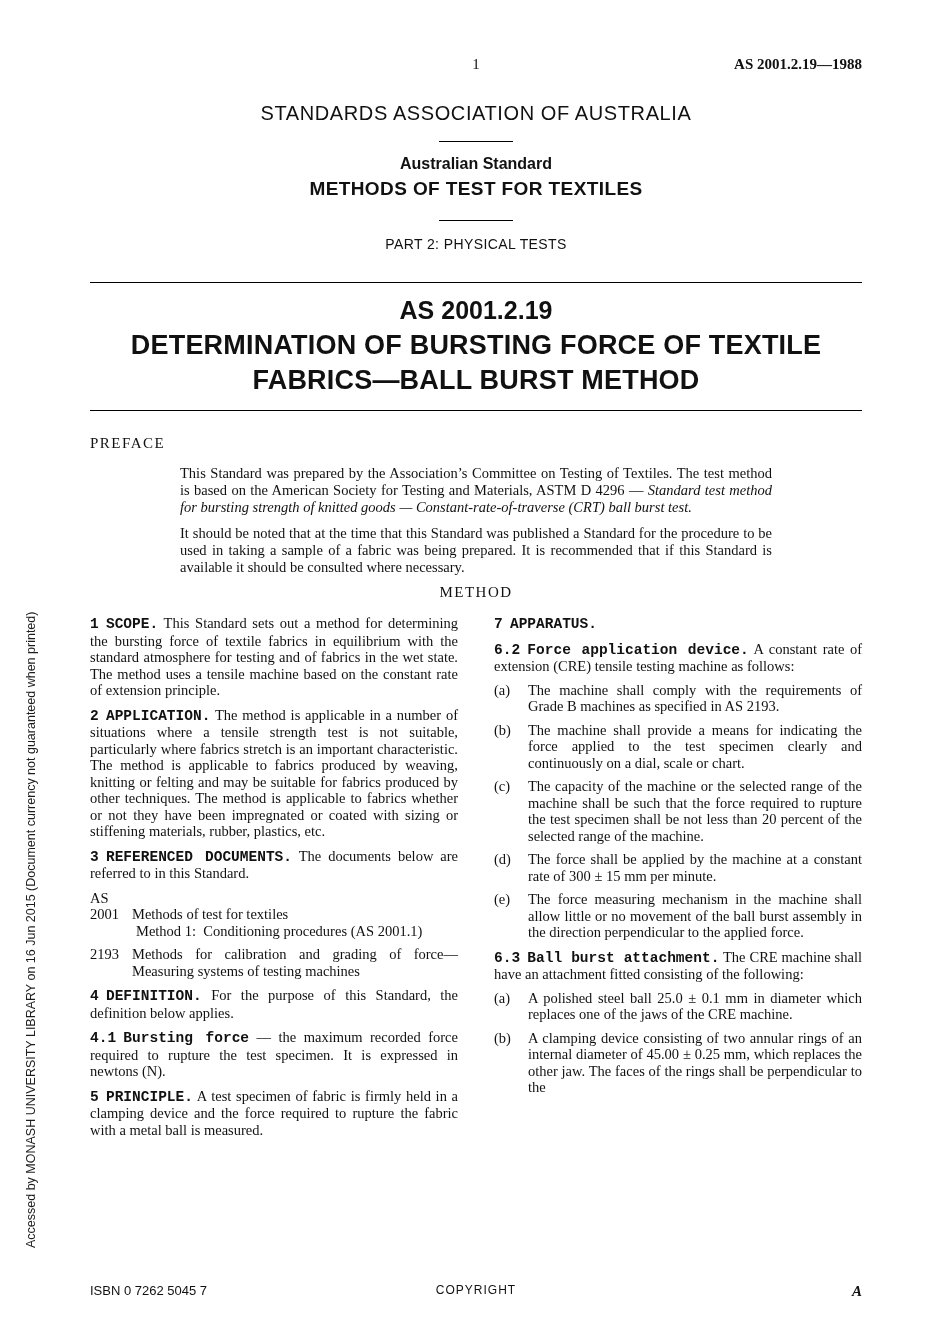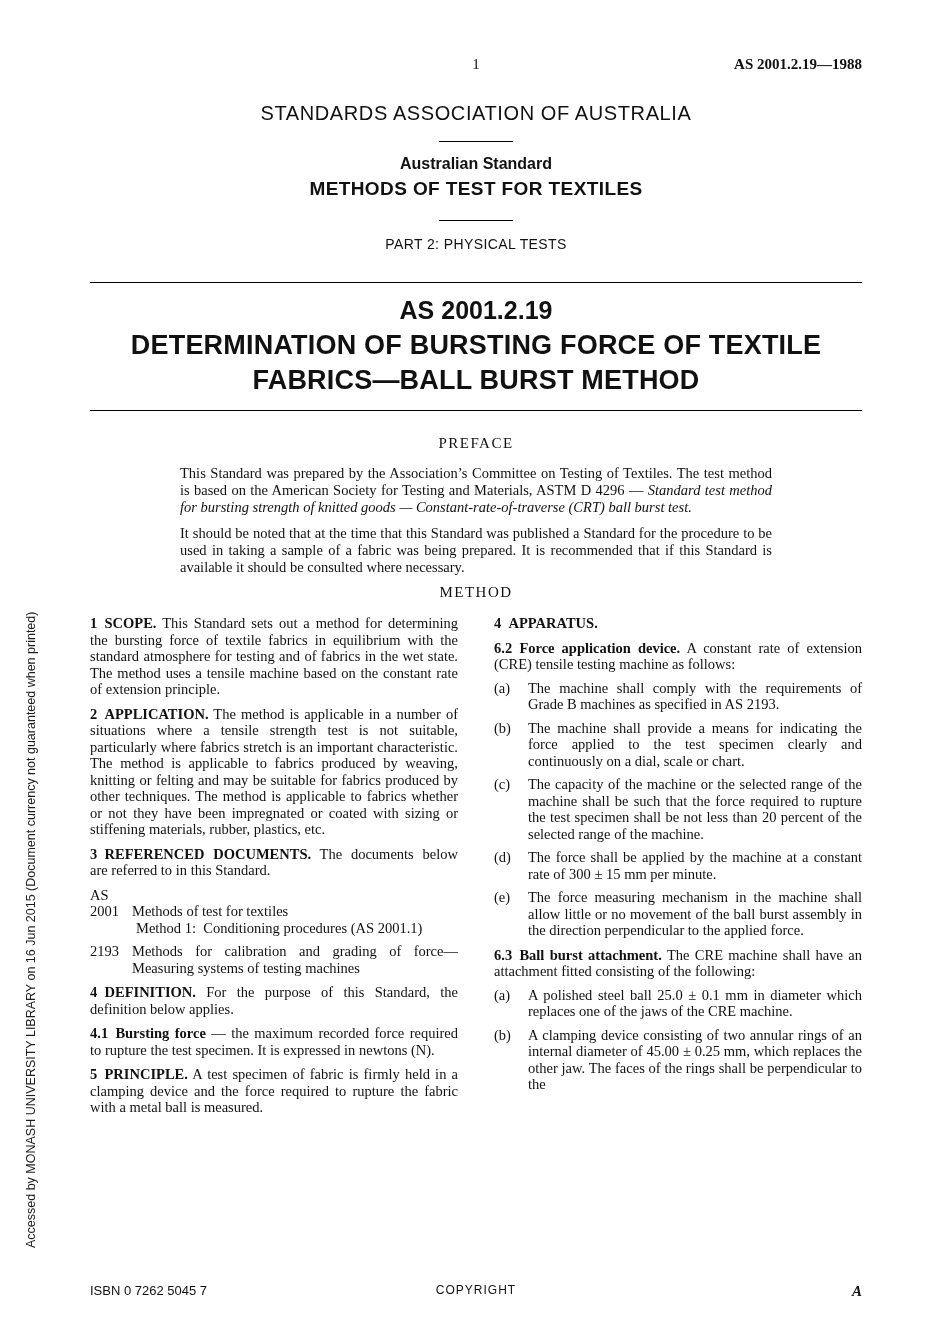--- a/index.html
+++ b/index.html
@@ -25,33 +25,33 @@
   .series-title { margin-top:5px; font-family:"Liberation Sans",sans-serif; font-weight:bold; font-size:19px; letter-spacing:0.4px; }
   .rule-short2 { width:74px; border-top:1.6px solid #000; margin:20px auto 0; }
   .part-title { margin-top:15px; font-family:"Liberation Sans",sans-serif; font-size:14px; letter-spacing:0.4px; }
   .rule-full { border-top:1.5px solid #000; }
   .rf1 { margin-top:30px; }
   .std-code { margin-top:13px; font-family:"Liberation Sans",sans-serif; font-weight:bold; font-size:25px; }
   .std-title { font-family:"Liberation Sans",sans-serif; font-weight:bold; font-size:27px; line-height:35px; margin-top:3px; letter-spacing:0.2px; }
   .rf2 { margin-top:12px; }
 
   
-  .preface-heading { text-align:center; margin-top:24px; font-size:15px; letter-spacing:1.5px; }
+  .preface-heading { margin-top:24px; font-size:15px; letter-spacing:1.5px; }
   .preface-para { width:592px; margin:13px auto 0; font-size:14.5px; line-height:17px; text-align:justify; }
   .preface-para + .preface-para { margin-top:9px; }
 
   
   .method-heading { text-align:center; margin-top:8px; font-size:15px; letter-spacing:1.5px; }
 
   
   .columns { display:flex; gap:36px; margin-top:14px; }
   .col { flex:1; font-size:14.5px; line-height:16.5px; text-align:justify; }
   .section { margin-top:8px; }
   .section:first-child { margin-top:0; }
-  .shead { font-weight:bold; }
+  .shead { font-weight:bold;font-family:Liberation Mono, monospace; }
   .li { display:flex; margin-top:7px; }
   .li .m { width:34px; flex:none; }
   .li .t { flex:1; text-align:justify; }
   .ref-label { margin-top:8px; }
   .ref-row { display:flex; }
   .ref-row .ref-num { width:42px; flex:none; }
   .ref-row .ref-text { flex:1; text-align:justify; }
   .ref-sub { margin-left:46px; }
   .ref-gap { margin-top:7px; }
 
@@ -120,21 +120,21 @@
         <div class="ref-row ref-gap">
           <span class="ref-num">2193</span>
           <span class="ref-text">Methods for calibration and grading of force— Measuring systems of testing machines</span>
         </div>
         <p class="section"><b class="shead">4 DEFINITION.</b> <span>For the purpose of this Standard, the definition below applies.</span></p>
         <p class="section"><b class="shead">4.1 Bursting force</b><span> — the maximum recorded force required to rupture the test specimen. It is expressed in newtons (N).</span></p>
         <p class="section"><b class="shead">5 PRINCIPLE.</b> <span>A test specimen of fabric is firmly held in a clamping device and the force required to rupture the fabric with a metal ball is measured.</span></p>
       </div>
 
       <div class="col">
-        <p class="section"><b class="shead">4 APPARATUS.</b></p>
+        <p class="section"><b class="shead">7 APPARATUS.</b></p>
         <p class="section"><b class="shead">6.2 Force application device.</b> <span>A constant rate of extension (CRE) tensile testing machine as follows:</span></p>
 
         <div class="li">
           <span class="m">(a)</span>
           <span class="t">The machine shall comply with the requirements of Grade B machines as specified in AS 2193.</span>
         </div>
         <div class="li">
           <span class="m">(b)</span>
           <span class="t">The machine shall provide a means for indicating the force applied to the test specimen clearly and continuously on a dial, scale or chart.</span>
         </div>

